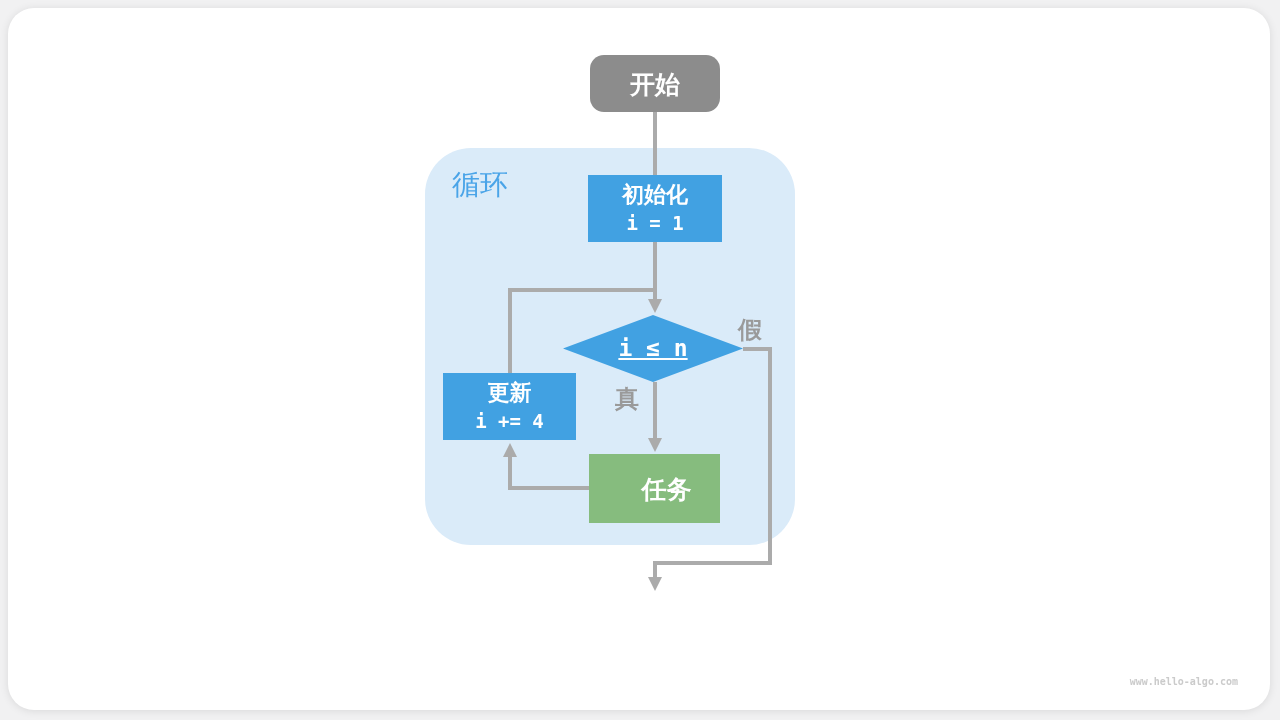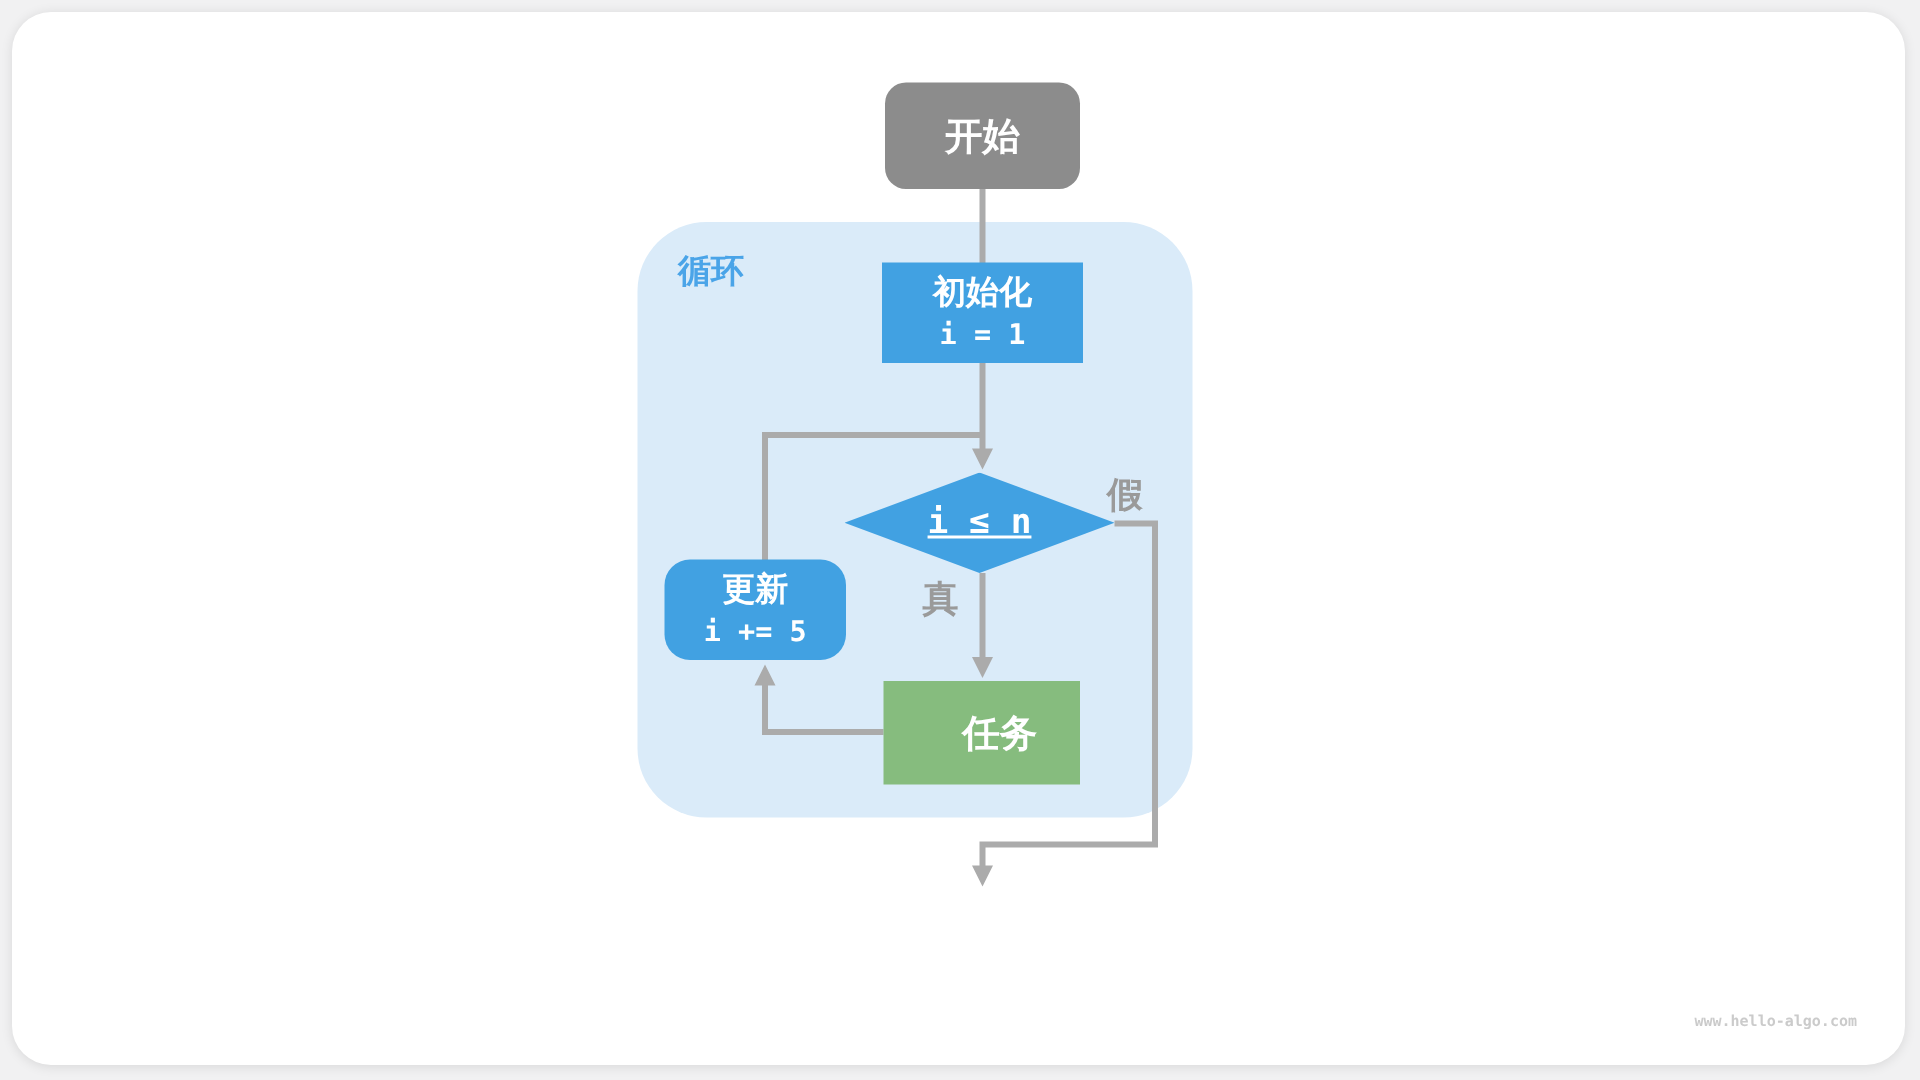--- a/index.html
+++ b/index.html
@@ -33,21 +33,21 @@
   }
   .loop-region {
     position: absolute; left: 425px; top: 148px;
     width: 370px; height: 397px;
     background: var(--loop_bg);
     border-radius: 46px;
     z-index: 1;
   }
   .loop-label {
     position: absolute; left: 452px; top: 166px;
-    font-size: 22px; font-weight: bold;
+    font-size: 28px; font-weight: normal;
     color: var(--loop_label);
     z-index: 3;
   }
   svg.connectors {
     position: absolute; left: 0; top: 0;
     width: 1280px; height: 720px;
     z-index: 2;
     pointer-events: none;
   }
   svg.connectors path {
@@ -59,24 +59,24 @@
     display: flex; flex-direction: column;
     align-items: center; justify-content: center;
     color: #ffffff;
     z-index: 3;
     text-align: center;
     line-height: 1.2;
   }
   .node-gray { background: var(--node_gray); border-radius: 14px; }
   .node-blue { background: var(--node_blue); }
   .node-green { background: var(--node_green); padding-left: 24px; }
-  .start-node { left: 590px; top: 55px; width: 130px; height: 71px; font-size: 25px; font-weight: 600; }
+  .start-node { left: 590px; top: 55px; width: 130px; height: 57px; font-size: 25px; font-weight: 600; }
   .end-node  { left: 590px; top: 593px; width: 130px; height: 60px; font-size: 25px; font-weight: 600; }
   .init-node { left: 588px; top: 175px; width: 134px; height: 67px; }
-  .update-node { left: 443px; top: 373px; width: 121px; height: 67px; border-radius: 17px; }
+  .update-node { left: 443px; top: 373px; width: 133px; height: 67px; }
   .task-node { left: 589px; top: 454px; width: 131px; height: 69px; font-size: 25px; font-weight: 600; }
   .node-title { font-size: 22px; font-weight: 600; text-align: right; }
   .mono { font-family: "DejaVu Sans Mono", "Liberation Mono", monospace; font-weight: bold; }
   .node-code { font-size: 19px; margin-top: 4px; }
   .diamond {
     left: 563px; top: 315px; width: 180px; height: 67px;
     background: var(--node_blue);
     clip-path: polygon(50% 0%, 100% 50%, 50% 100%, 0% 50%);
     font-size: 23px;
     text-decoration: underline;
@@ -131,21 +131,21 @@
 
   <div class="node diamond mono">
     <span>i ≤ n</span>
   </div>
 
   <div class="branch-label true-label">真</div>
   <div class="branch-label false-label">假</div>
 
   <div class="node node-blue update-node">
     <div class="node-title">更新</div>
-    <div class="node-code mono">i += 5</div>
+    <div class="node-code mono">i += 4</div>
   </div>
 
   <div class="node node-green task-node">
     <span>任务</span>
   </div>
 
 
   <div class="watermark mono">www.hello-algo.com</div>
 
 </div>

